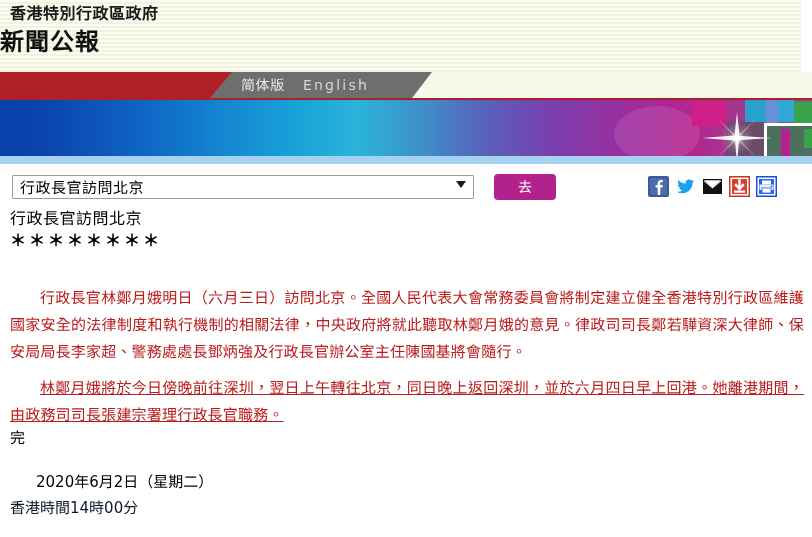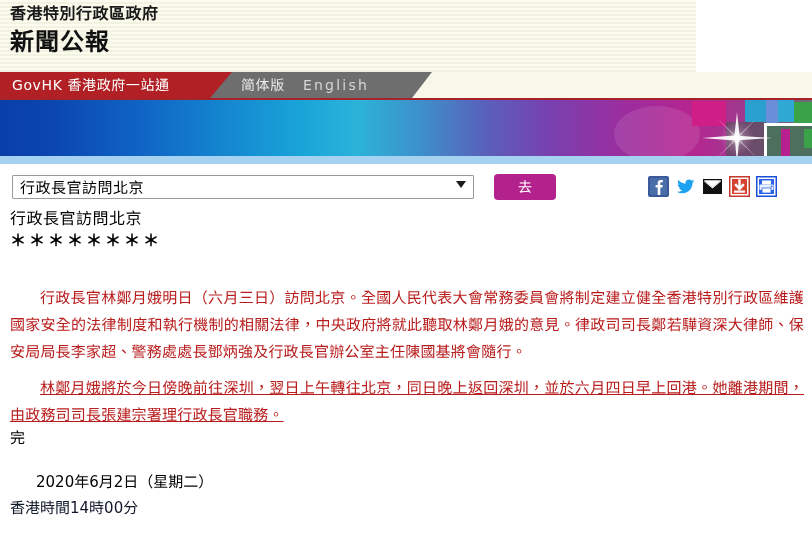--- a/index.html
+++ b/index.html
@@ -12,21 +12,21 @@
     height: 537px;
     background: #ffffff;
     font-family: "DejaVu Sans", "Liberation Sans", sans-serif;
     overflow: hidden;
     position: relative;
   }
 
   
   .site-header {
     position: relative;
-    width: 696px;
+    width: 801px;
     height: 72px;
     background-color: #f8f8ea;
     background-image: repeating-linear-gradient(
         to bottom,
         #fbfbf0 0px,
         #fbfbf0 2px,
         #f2f2e0 2px,
         #f2f2e0 4px);
     overflow: hidden;
   }
@@ -36,21 +36,21 @@
     top: 4px;
     font-size: 16px;
     font-weight: bold;
     color: #1a1a1a;
     letter-spacing: 0.5px;
     line-height: 20px;
     white-space: nowrap;
   }
   .header-title {
     position: absolute;
-    left: 10px;
+    left: 0;
     top: 27px;
     font-size: 24px;
     font-weight: bold;
     color: #111111;
     letter-spacing: 1px;
     line-height: 30px;
     white-space: nowrap;
   }
 
   
@@ -400,21 +400,20 @@
 <body>
 
 <div class="site-header">
   <div class="header-dept">香港特別行政區政府</div>
   <div class="header-title">新聞公報</div>
 </div>
 
 <div class="nav-wrap">
   <div class="nav-gray"></div>
   <div class="nav-red"></div>
-  <a class="nav-govhk" href="#" style="text-decoration:none;">GovHK 香港政府一站通</a>
   <a class="nav-sc" href="#" style="text-decoration:none;margin-left:10px;">简体版</a>
   <a class="nav-en" href="#" style="text-decoration:none;">English</a>
 </div>
 
 <div class="banner">
   <div class="banner-topline"></div>
   <div class="banner-blob"></div>
   <div class="banner-gray-block"></div>
   <div class="banner-sq-magenta"></div>
   <div class="banner-sq-cyan2"></div>

